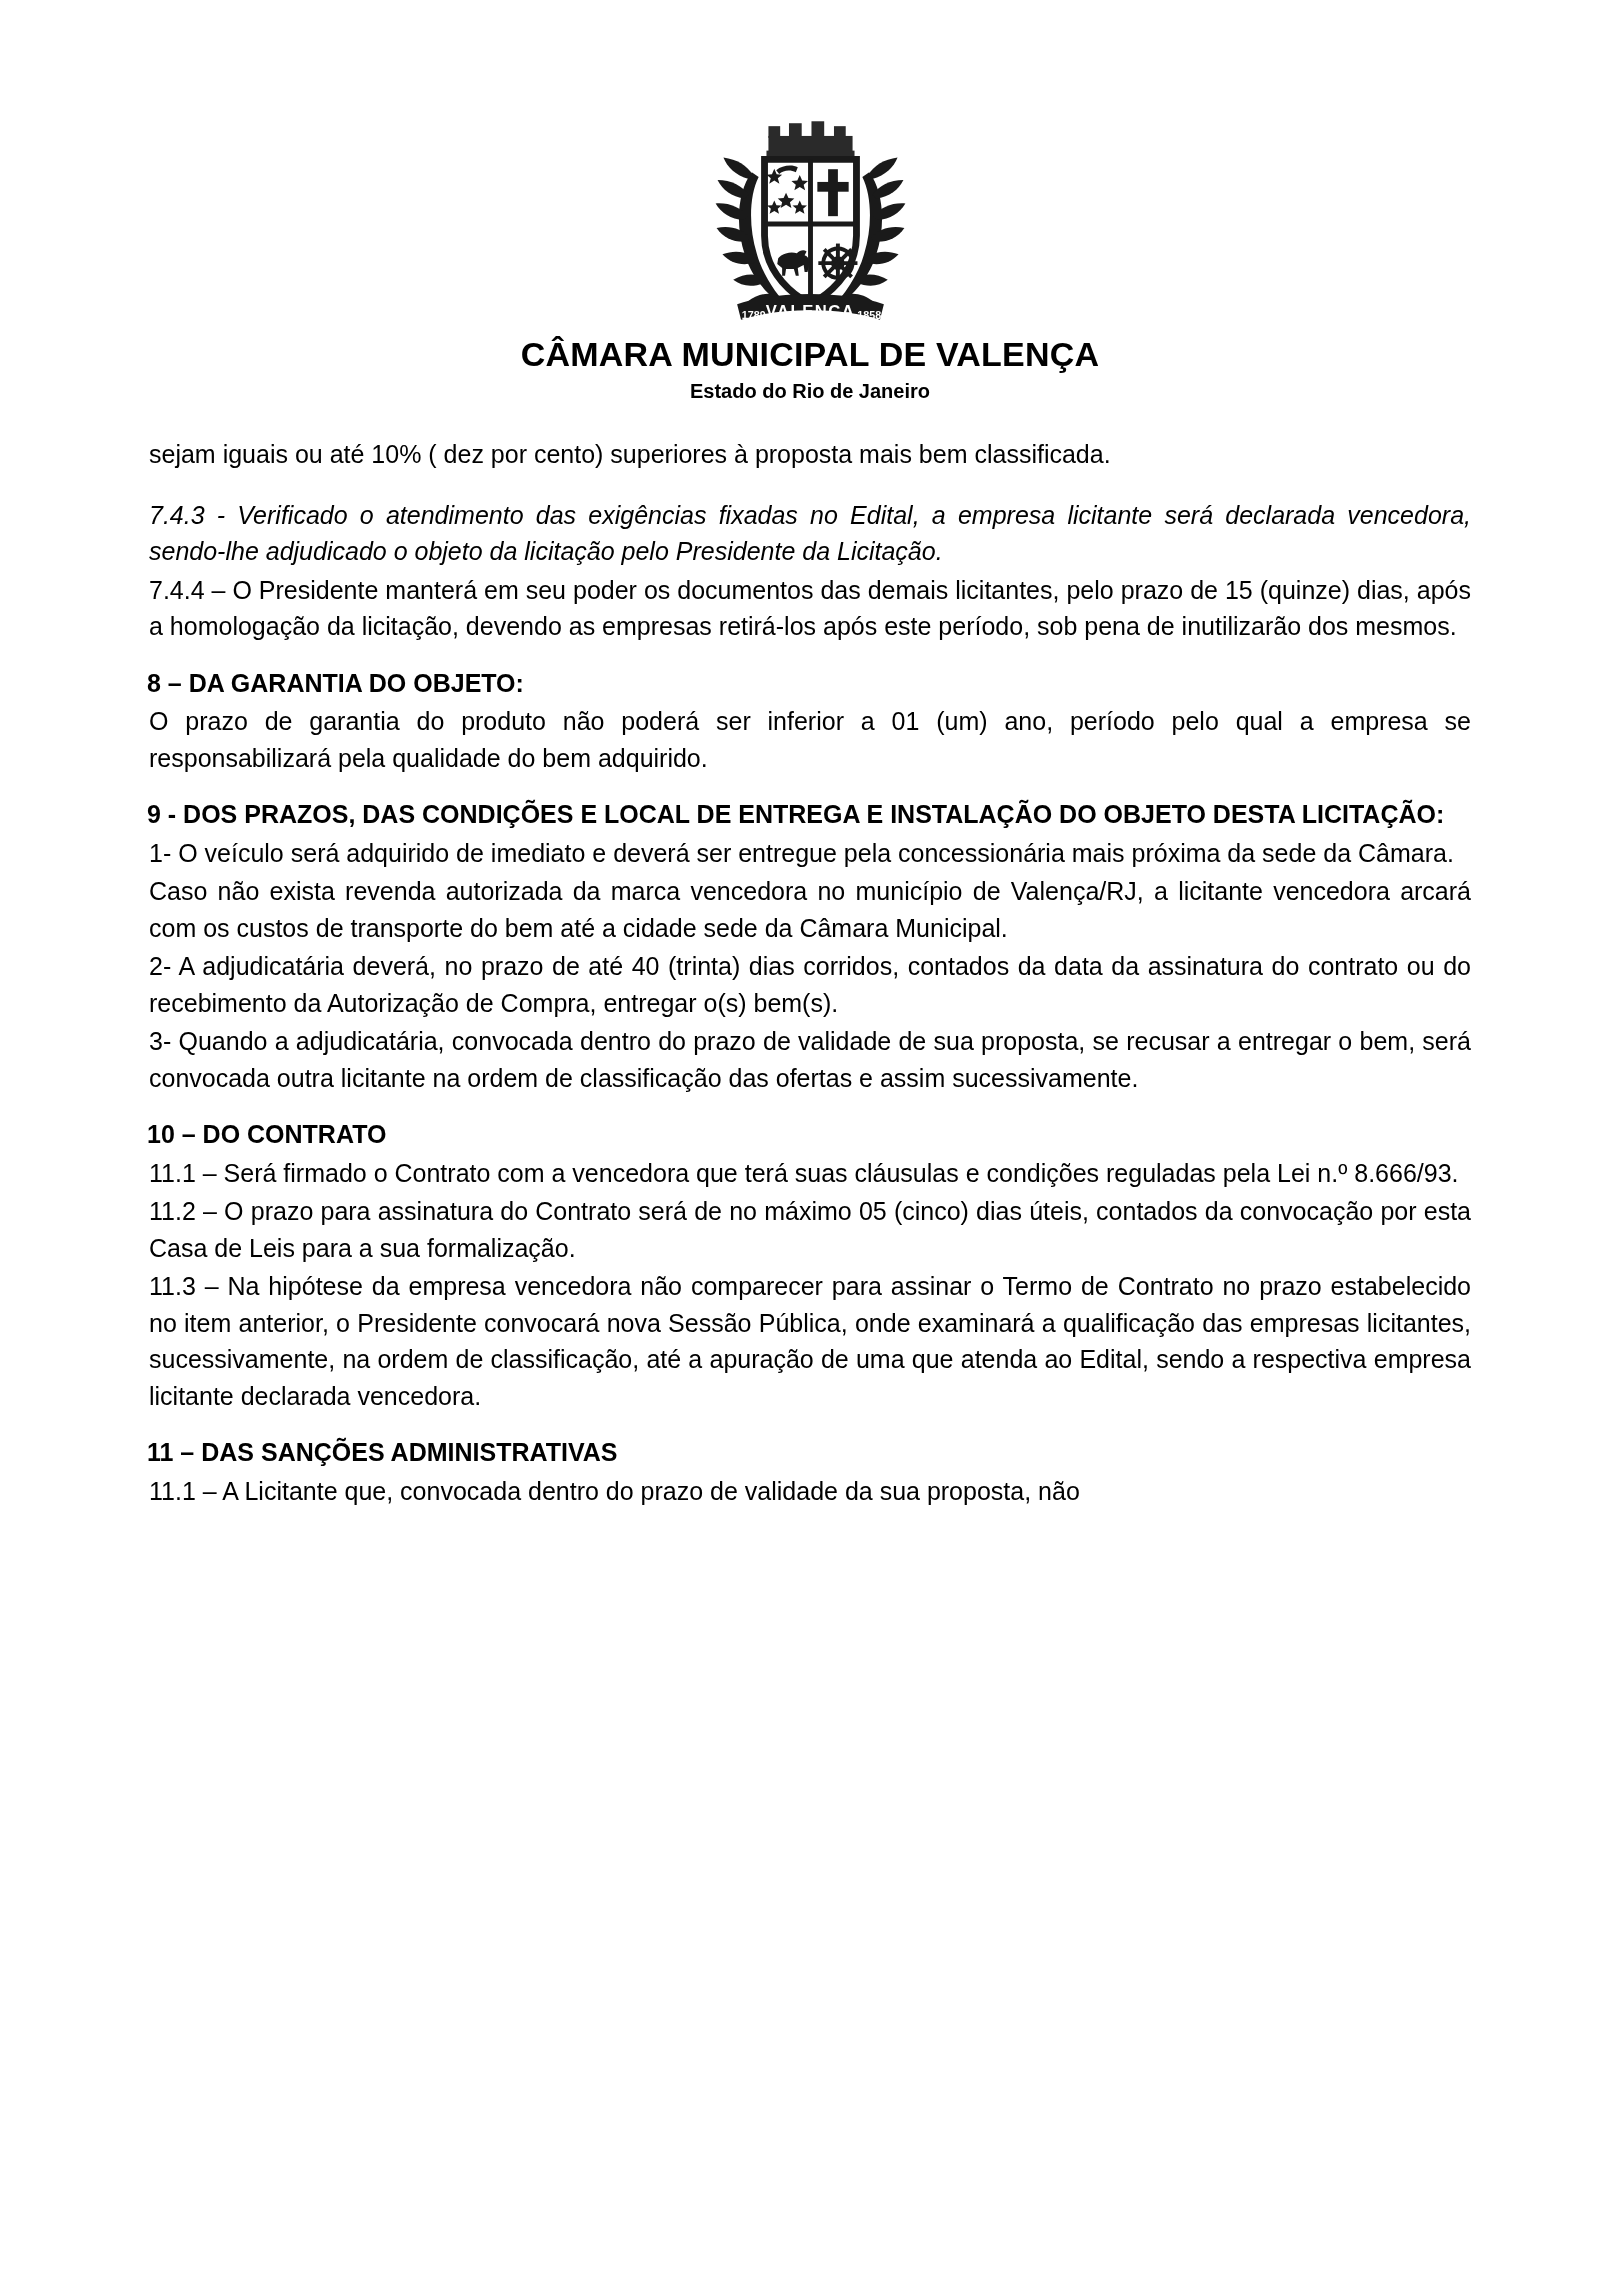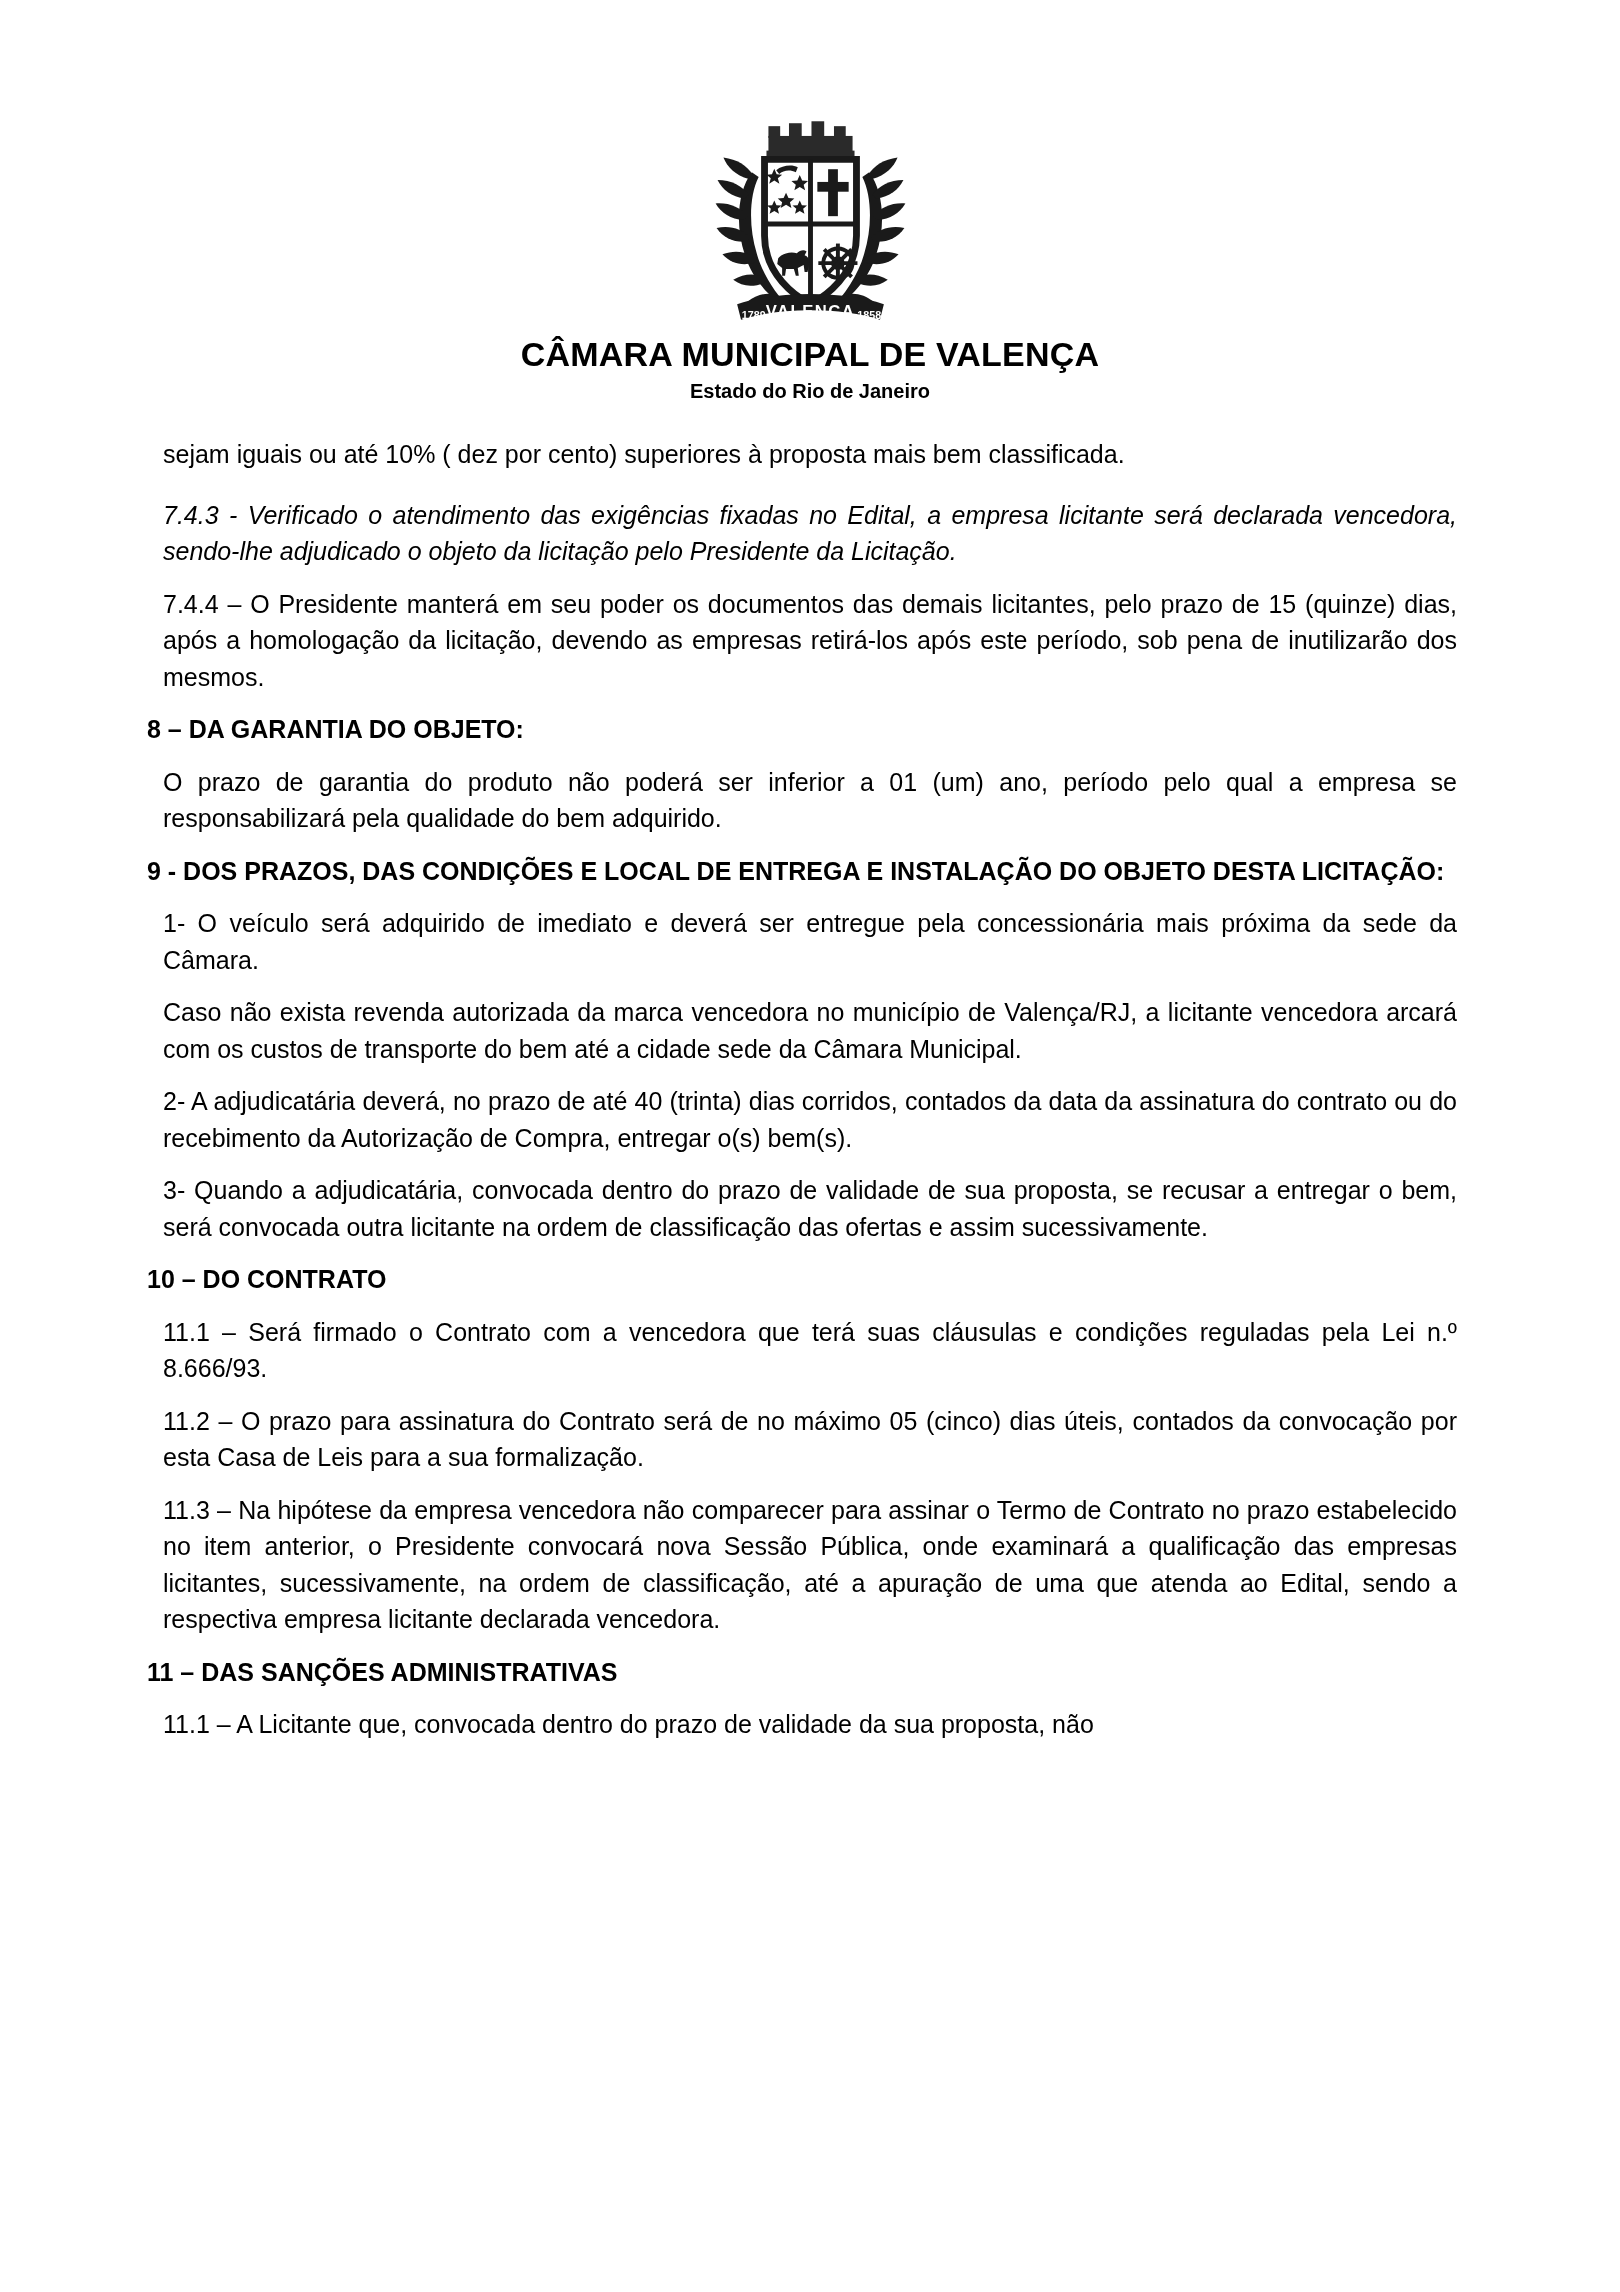--- a/index.html
+++ b/index.html
@@ -43,34 +43,34 @@
     font-weight: bold;
     margin: 5.9px 0 0 0;
   }
   .body-text {
     font-size: 25px;
     line-height: 1.46;
     text-align: justify;
     text-justify: inter-word;
   }
   p.para {
-    margin: 16px;
+    margin: 2px;
     text-align: justify;
   }
   p.para.gap {
     margin-top: 24.5px;
     font-style: italic;
   }
   .heading {
     font-weight: bold;
     margin: 0;
     text-align: left;
   }
   .heading.gap {
-    margin-top: 10px;
+    margin-top: 20px;
   }
 </style>
 </head>
 <body>
 
 <div class="page">
 
   <div class="header">
     <svg class="crest" viewBox="0 0 230 215" aria-hidden="true">
 

